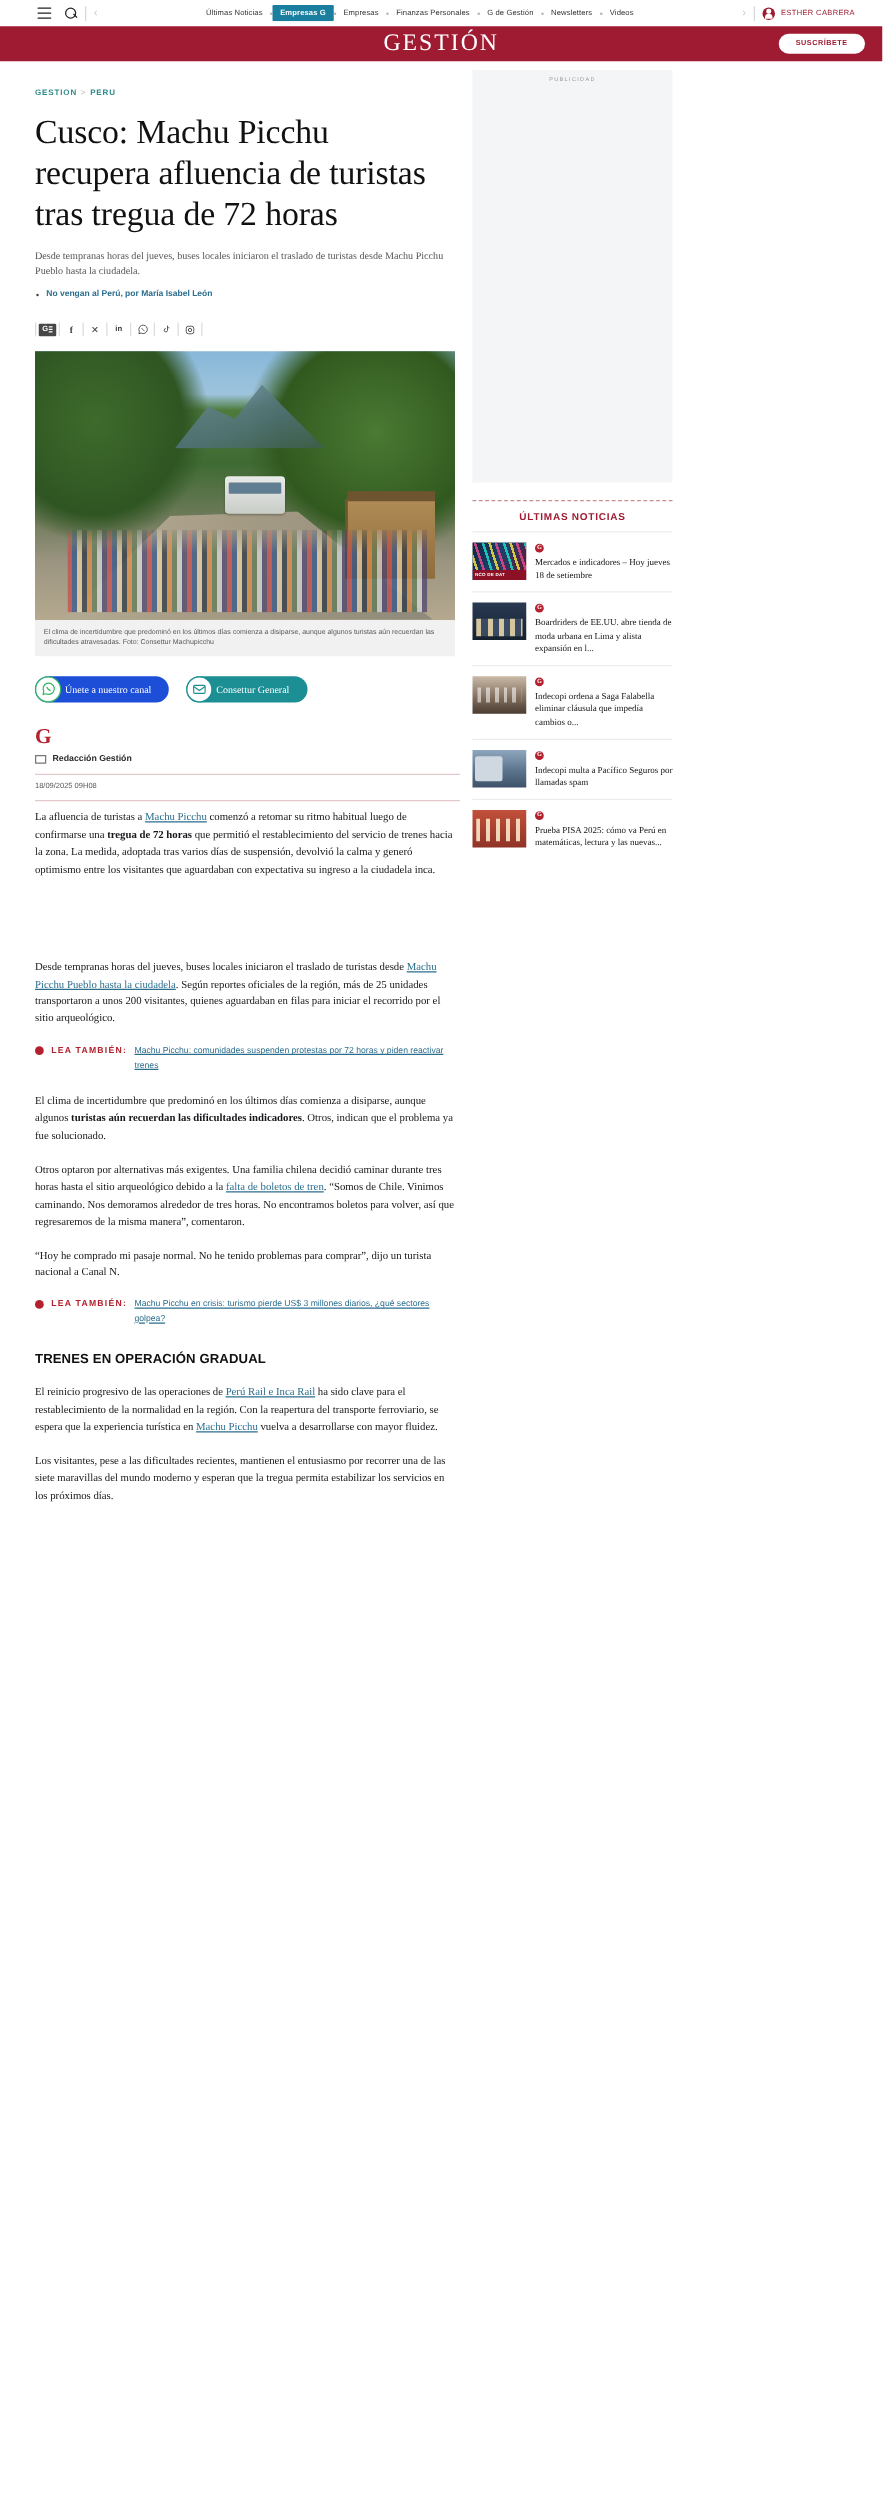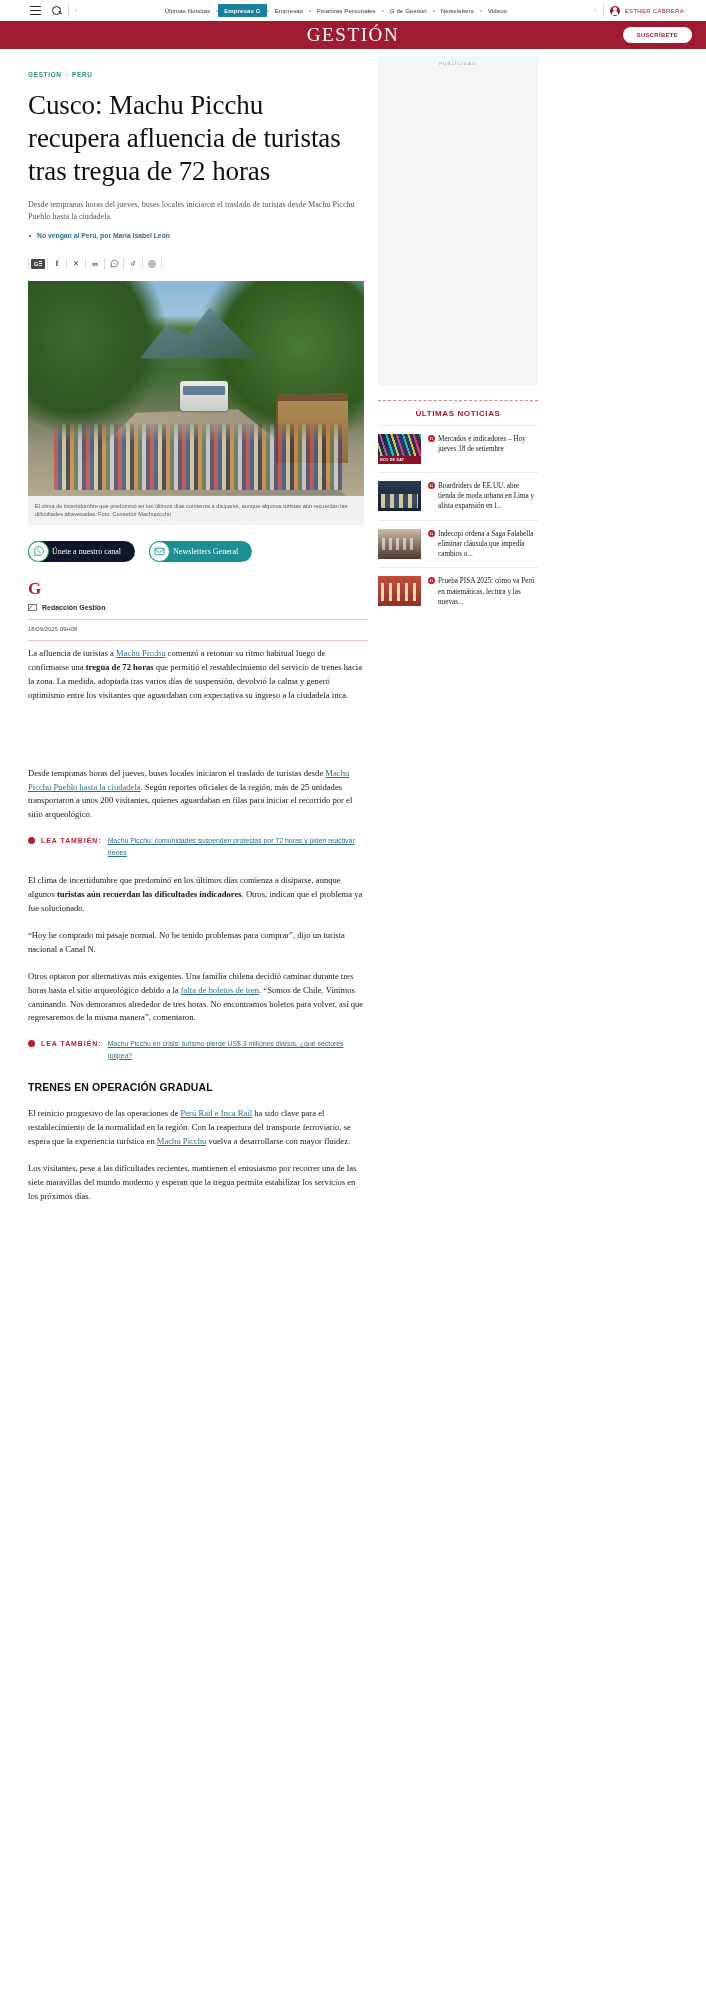--- a/index.html
+++ b/index.html
@@ -201,21 +201,21 @@
   }
 
   
   .cta-row { display: flex; gap: 14px; margin-top: 16px; }
   .cta {
     display: flex; align-items: center; height: 21px;
     border-radius: 20px; padding-right: 14px; position: relative;
     cursor: pointer; color: #fff;
     font-family: "Liberation Serif", serif; font-size: 8px;
   }
-  .cta.whatsapp { background: #0f172a; padding-left: 24px; }
+  .cta.whatsapp { background: #1d4ed8; padding-left: 24px; }
   .cta.news { background: #1b8f94; padding-left: 24px; }
   .cta .badge {
     position: absolute; left: 0; top: 0; width: 21px; height: 21px;
     border-radius: 50%; background: #fff;
     display: flex; align-items: center; justify-content: center;
     font-size: 10px;
   }
   .cta.whatsapp .badge { color: #2eb463; border: 1.5px solid #2eb463; }
   .cta.news .badge { color: #1b8f94; border: 1.5px solid #1b8f94; }
 
@@ -318,21 +318,21 @@
   .side-thumb.t4::after {
     content:""; position:absolute; left:2px; top:5px; width:22px; height:20px;
     background:#cfd8e0; border-radius:2px;
   }
   .side-thumb.t5 { background: linear-gradient(#c2503a,#8f3326); }
   .side-thumb.t5::after {
     content:""; position:absolute; left:3px; top:7px; right:3px; height:18px;
     background: repeating-linear-gradient(90deg, rgba(255,240,210,.85) 0 3px, transparent 3px 8px);
   }
   .side-text { flex: 1; }
-  .side-head { display: flex; gap: 3px; align-items: flex-start; }
+  .side-head { display: flex; gap: 3px; align-items: flex-start; flex-direction: column; }
   .g-badge {
     width: 7px; height: 7px; border-radius: 50%; background: #b5202e;
     flex: 0 0 auto; margin-top: 1px; position: relative;
   }
   .g-badge::after {
     content: "G"; position: absolute; inset: 0; color: #fff;
     font-family: "Liberation Serif", serif; font-size: 5px; font-weight: bold;
     display: flex; align-items: center; justify-content: center;
   }
   .side-link {
@@ -464,21 +464,21 @@
           </span>
           <span>Únete a nuestro canal</span>
         </div>
         <div class="cta news">
           <span class="badge">
             <svg width="11" height="11" viewBox="0 0 24 24" fill="none" stroke="#1b8f94" stroke-width="2">
                 <rect x="2" y="5" width="20" height="14" rx="2"></rect>
                 <path d="M2 7l10 7 10-7"></path>
               </svg>
           </span>
-          <span>Newsletters General</span>
+          <span>Consettur General</span>
         </div>
       </div>
 
       <div class="byline">
         <div class="glogo">G</div>
         <div class="author-row">
           <span class="mail-ico"></span>
           <span>Redacción Gestión</span>
         </div>
         <hr>
@@ -488,22 +488,22 @@
 
       <div class="body" id="article-body">
           <p class="gap-lg">La afluencia de turistas a <a href="#">Machu Picchu</a> comenzó a retomar su ritmo habitual luego de confirmarse una <b>tregua de 72 horas</b> que permitió el restablecimiento del servicio de trenes hacia la zona. La medida, adoptada tras varios días de suspensión, devolvió la calma y generó optimismo entre los visitantes que aguardaban con expectativa su ingreso a la ciudadela inca.</p>
           <p>Desde tempranas horas del jueves, buses locales iniciaron el traslado de turistas desde <a href="#">Machu Picchu Pueblo hasta la ciudadela</a>. Según reportes oficiales de la región, más de 25 unidades transportaron a unos 200 visitantes, quienes aguardaban en filas para iniciar el recorrido por el sitio arqueológico.</p>
           <div class="lea">
             <span class="dot"></span>
             <span class="lbl">LEA TAMBIÉN:</span>
             <a href="#" class="lnk">Machu Picchu: comunidades suspenden protestas por 72 horas y piden reactivar trenes</a>
           </div>
           <p>El clima de incertidumbre que predominó en los últimos días comienza a disiparse, aunque algunos <b>turistas aún recuerdan las dificultades indicadores</b>. Otros, indican que el problema ya fue solucionado.</p>
+          <p>Otros optaron por alternativas más exigentes. Una familia chilena decidió caminar durante tres horas hasta el sitio arqueológico debido a la <a href="#">falta de boletos de tren</a>. “Somos de Chile. Vinimos caminando. Nos demoramos alrededor de tres horas. No encontramos boletos para volver, así que regresaremos de la misma manera”, comentaron.</p>
           <p>“Hoy he comprado mi pasaje normal. No he tenido problemas para comprar”, dijo un turista nacional a Canal N.</p>
-          <p>Otros optaron por alternativas más exigentes. Una familia chilena decidió caminar durante tres horas hasta el sitio arqueológico debido a la <a href="#">falta de boletos de tren</a>. “Somos de Chile. Vinimos caminando. Nos demoramos alrededor de tres horas. No encontramos boletos para volver, así que regresaremos de la misma manera”, comentaron.</p>
           <div class="lea">
             <span class="dot"></span>
             <span class="lbl">LEA TAMBIÉN:</span>
             <a href="#" class="lnk">Machu Picchu en crisis: turismo pierde US$ 3 millones diarios, ¿qué sectores golpea?</a>
           </div>
           <h2 class="subhead">TRENES EN OPERACIÓN GRADUAL</h2>
           <p>El reinicio progresivo de las operaciones de <a href="#">Perú Rail e Inca Rail</a> ha sido clave para el restablecimiento de la normalidad en la región. Con la reapertura del transporte ferroviario, se espera que la experiencia turística en <a href="#">Machu Picchu</a> vuelva a desarrollarse con mayor fluidez.</p>
           <p>Los visitantes, pese a las dificultades recientes, mantienen el entusiasmo por recorrer una de las siete maravillas del mundo moderno y esperan que la tregua permita estabilizar los servicios en los próximos días.</p>
         </div>
 
@@ -539,20 +539,29 @@
           <div class="side-item">
             <div class="side-thumb t2"></div>
             <div class="side-text">
               <div class="side-head">
                 <span class="g-badge"></span>
                 <a href="#" class="side-link">Indecopi ordena a Saga Falabella eliminar cláusula que impedía cambios o...</a>
               </div>
             </div>
           </div>
           <div class="side-item">
+            <div class="side-thumb t4"></div>
+            <div class="side-text">
+              <div class="side-head">
+                <span class="g-badge"></span>
+                <a href="#" class="side-link">Indecopi multa a Pacífico Seguros por llamadas spam</a>
+              </div>
+            </div>
+          </div>
+          <div class="side-item">
             <div class="side-thumb t5"></div>
             <div class="side-text">
               <div class="side-head">
                 <span class="g-badge"></span>
                 <a href="#" class="side-link">Prueba PISA 2025: cómo va Perú en matemáticas, lectura y las nuevas...</a>
               </div>
             </div>
           </div>
         </div>
     </div>

